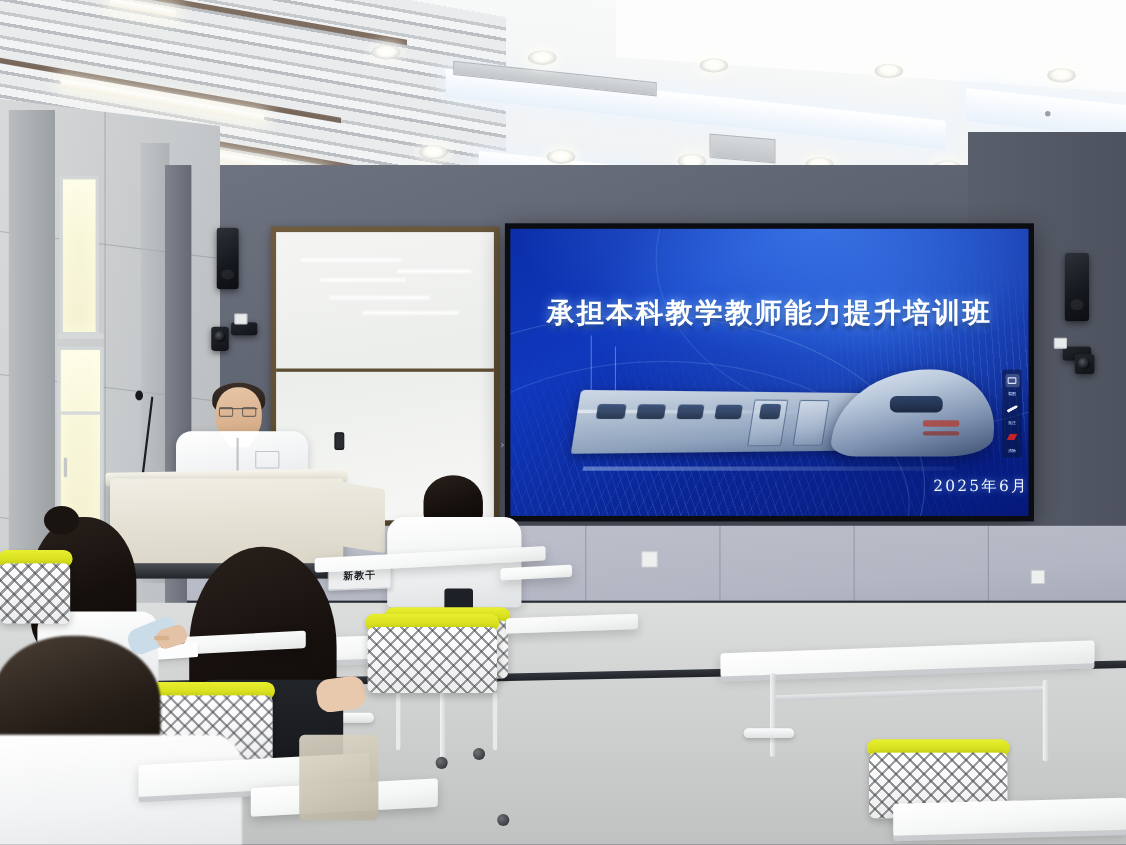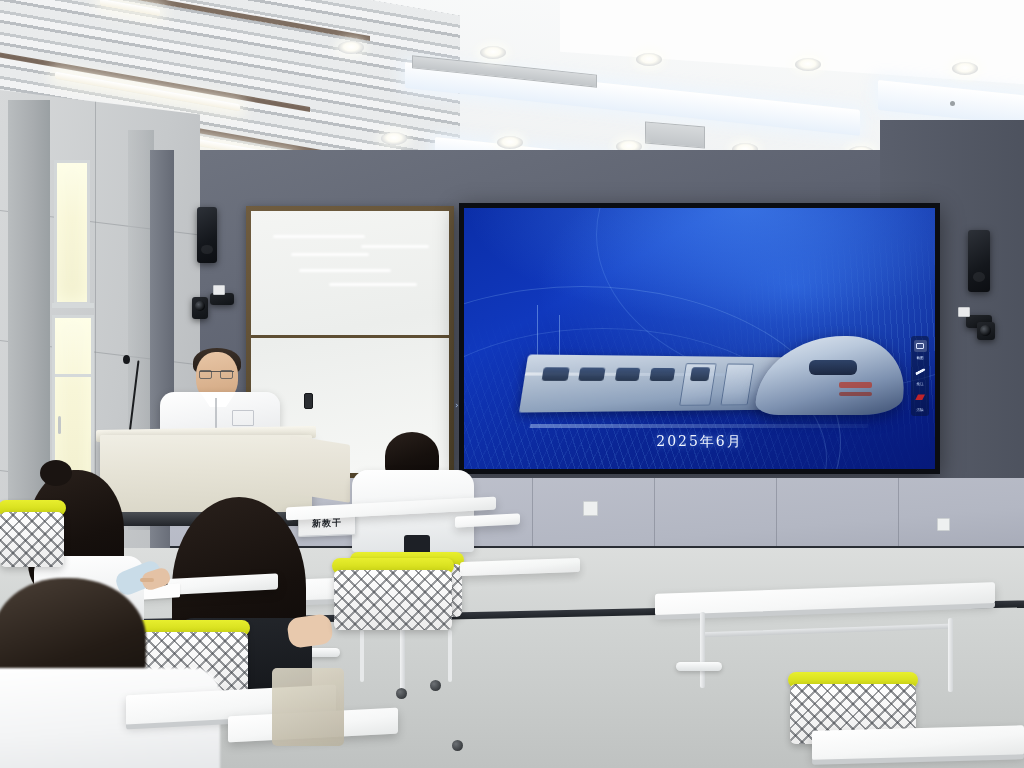--- a/index.html
+++ b/index.html
@@ -163,21 +163,21 @@
     text-shadow:0 0 10px rgba(130,190,255,.95), 0 2px 4px rgba(0,20,80,.9);
     white-space:nowrap;
   }
   .scr-sub{
     position:absolute; left:0; right:0; top:196px; text-align:center;
     font-size:14px; color:#eaf3ff; letter-spacing:3px;
     font-family:"DejaVu Serif","Liberation Serif",serif;
     text-shadow:0 0 7px rgba(120,180,255,.8);
   }
   .scr-date{
-    position:absolute; left:0; right:0; top:225px; text-align:center;
+    position:absolute; left:0; right:0; top:225px; text-align:right;
     font-size:14px; color:#f1f6ff; letter-spacing:2px;
     font-family:"DejaVu Serif","Liberation Serif",serif;
     text-shadow:0 0 7px rgba(120,180,255,.8);
   }
   
   .train{
     position:absolute; left:14%; top:40%; width:78%; height:46%;
   }
   .train-body{
     position:absolute; left:0; bottom:18%; width:72%; height:46%;
@@ -550,20 +550,21 @@
           <div class="train-win" style="left:60.5%;top:20%;width:7%;height:26%;"></div>
           <div class="train-door" style="left:74%;top:12%;width:11%;height:78%;"></div>
         </div>
         <div class="train-nose"></div>
         <div class="train-win" style="left:76%;top:40%;width:13%;height:12%;border-radius:6px;background:linear-gradient(#1d3259,#0c1730);"></div>
         <div class="train-win" style="left:84%;top:58%;width:9%;height:5%;background:#b33a2e;opacity:.75;border-radius:2px;"></div>
         <div class="train-win" style="left:84%;top:66%;width:9%;height:4%;background:#8f2f26;opacity:.7;border-radius:2px;"></div>
         <div class="rail"></div>
       </div>
 
+      <div class="scr-title">承担本科教学教师能力提升培训班</div>
       <div class="scr-date">2025年6月</div>
 
       <div class="scr-toolbar">
         <div class="tb-btn" style="background:#3b4e86;">
           <div style="width:8px;height:6px;border:1px solid #dbe6ff;border-radius:1px;"></div>
         </div>
         <div class="tb-lbl">截图</div>
         <div class="tb-btn">
           <div style="width:11px;height:3px;background:#eef3ff;transform:rotate(-28deg);clip-path:polygon(0 0,82% 0,100% 50%,82% 100%,0 100%);"></div>
         </div>

